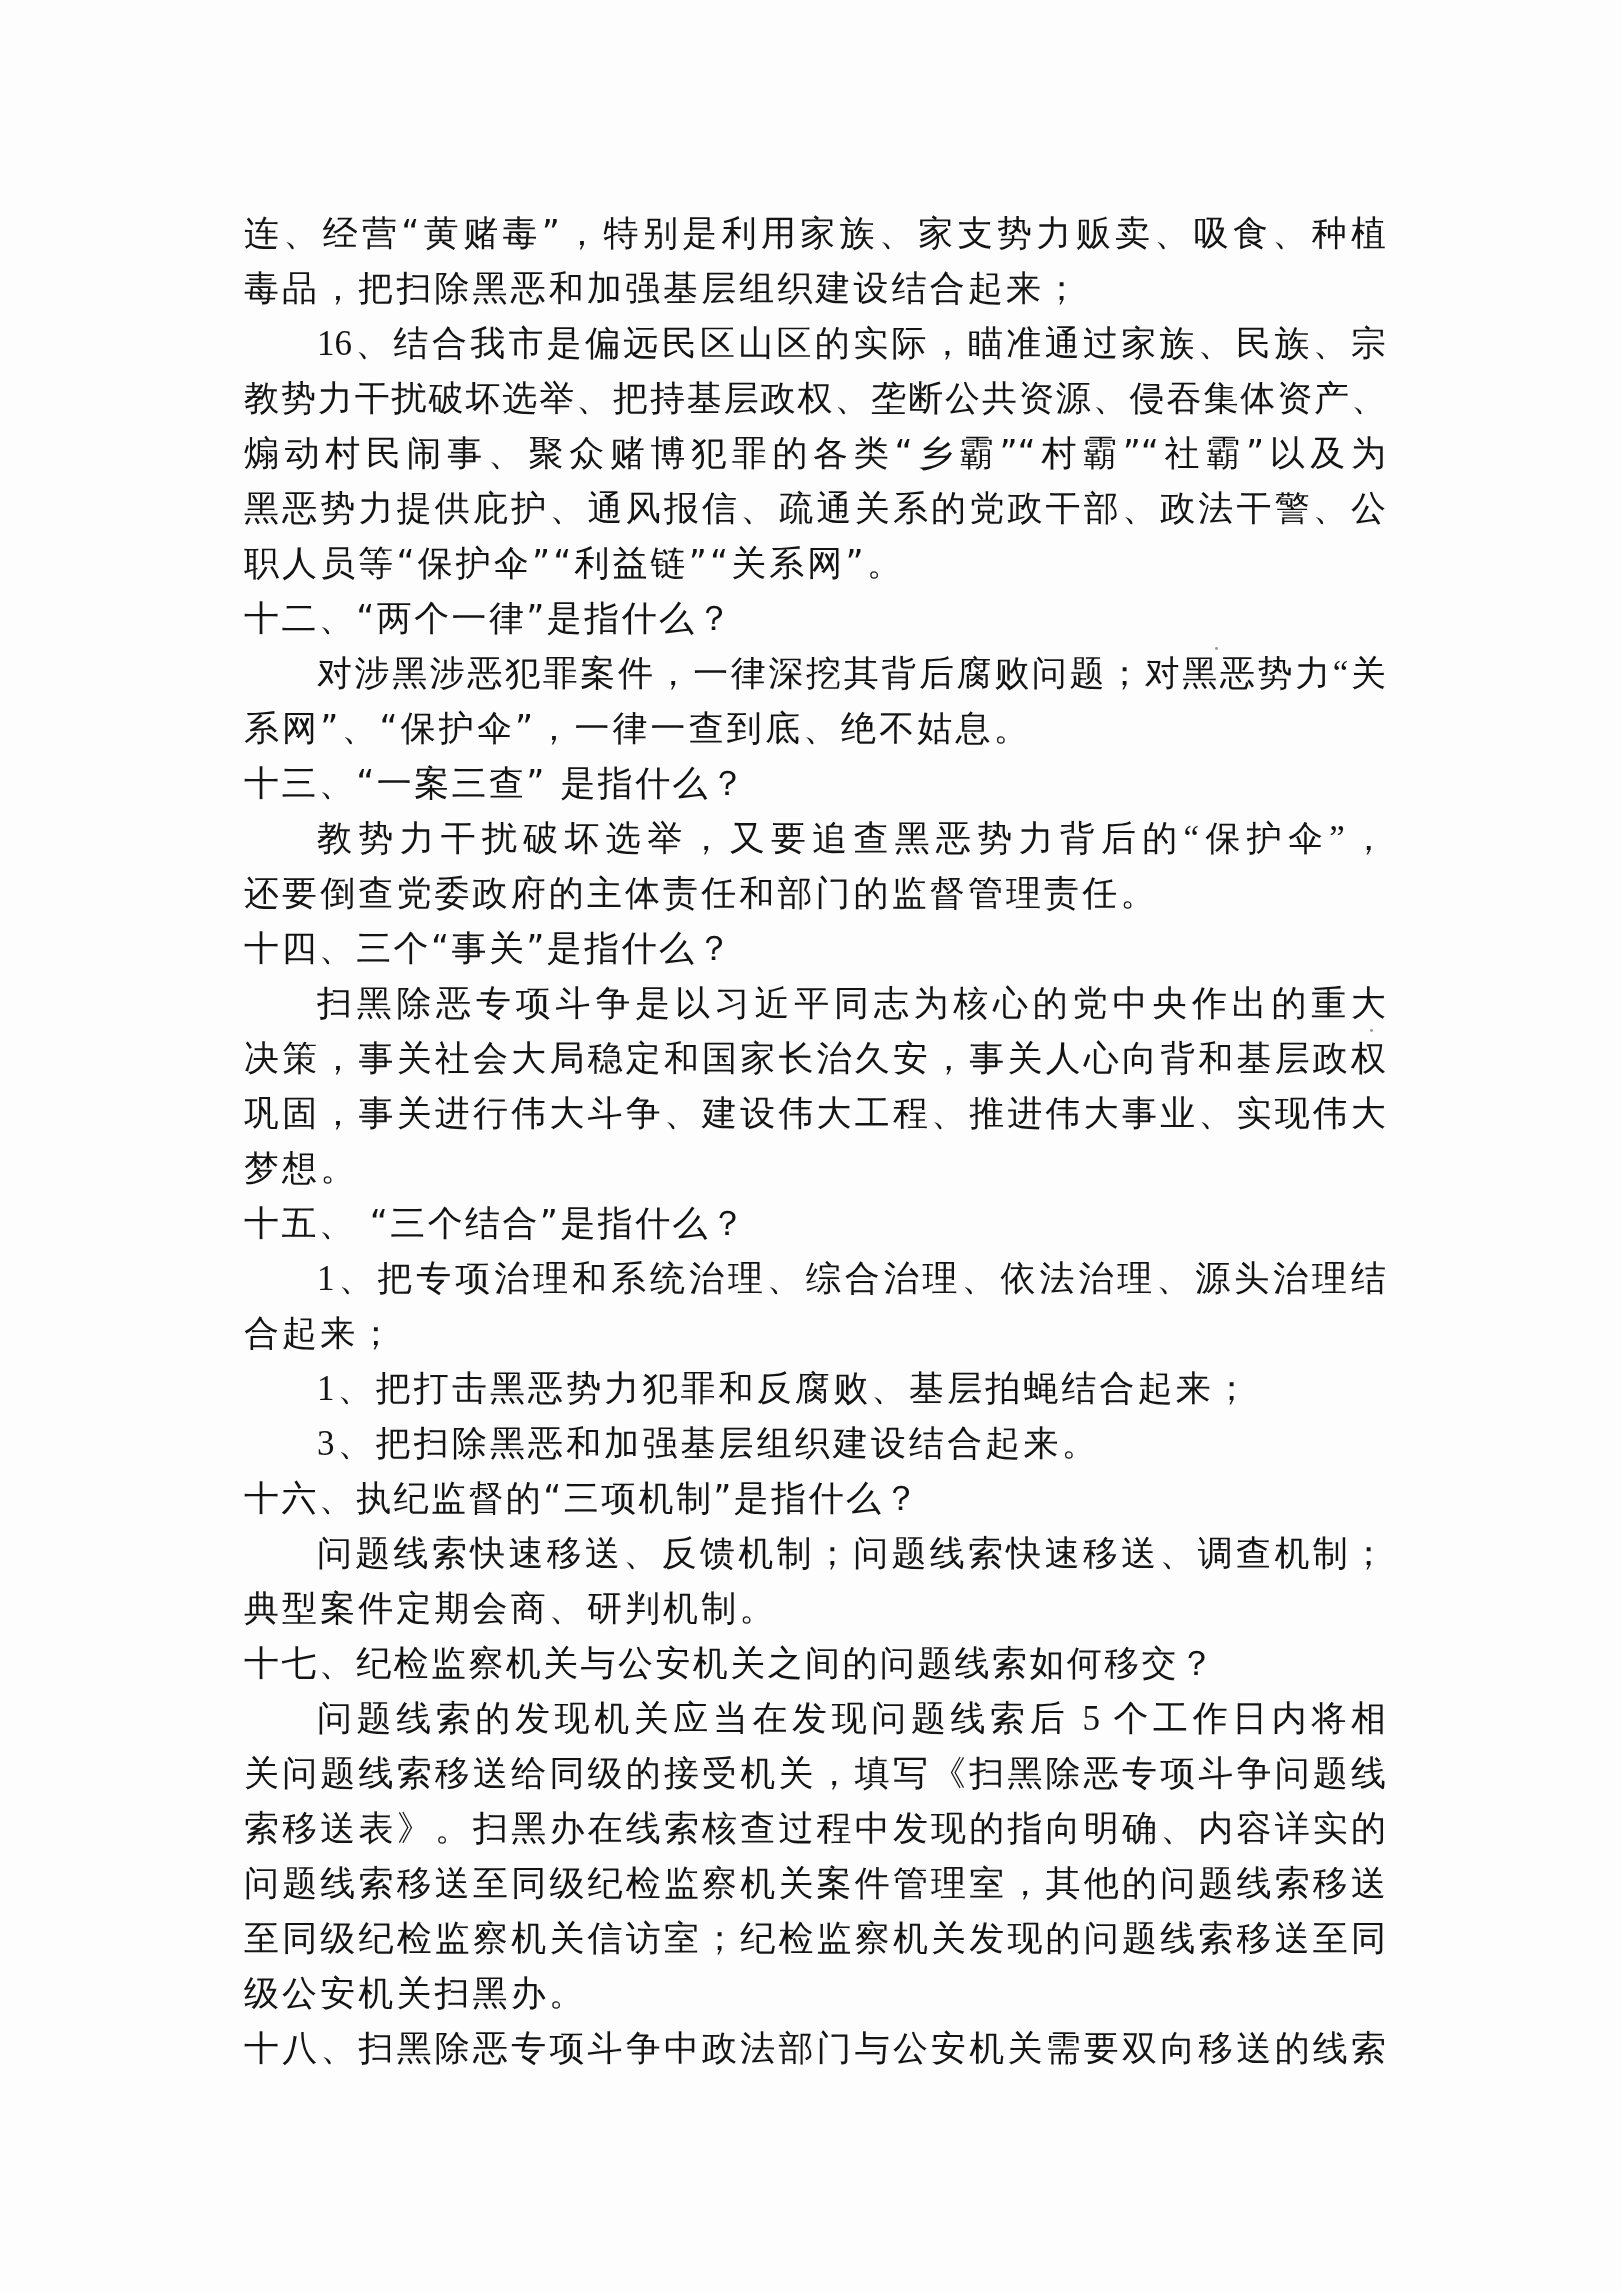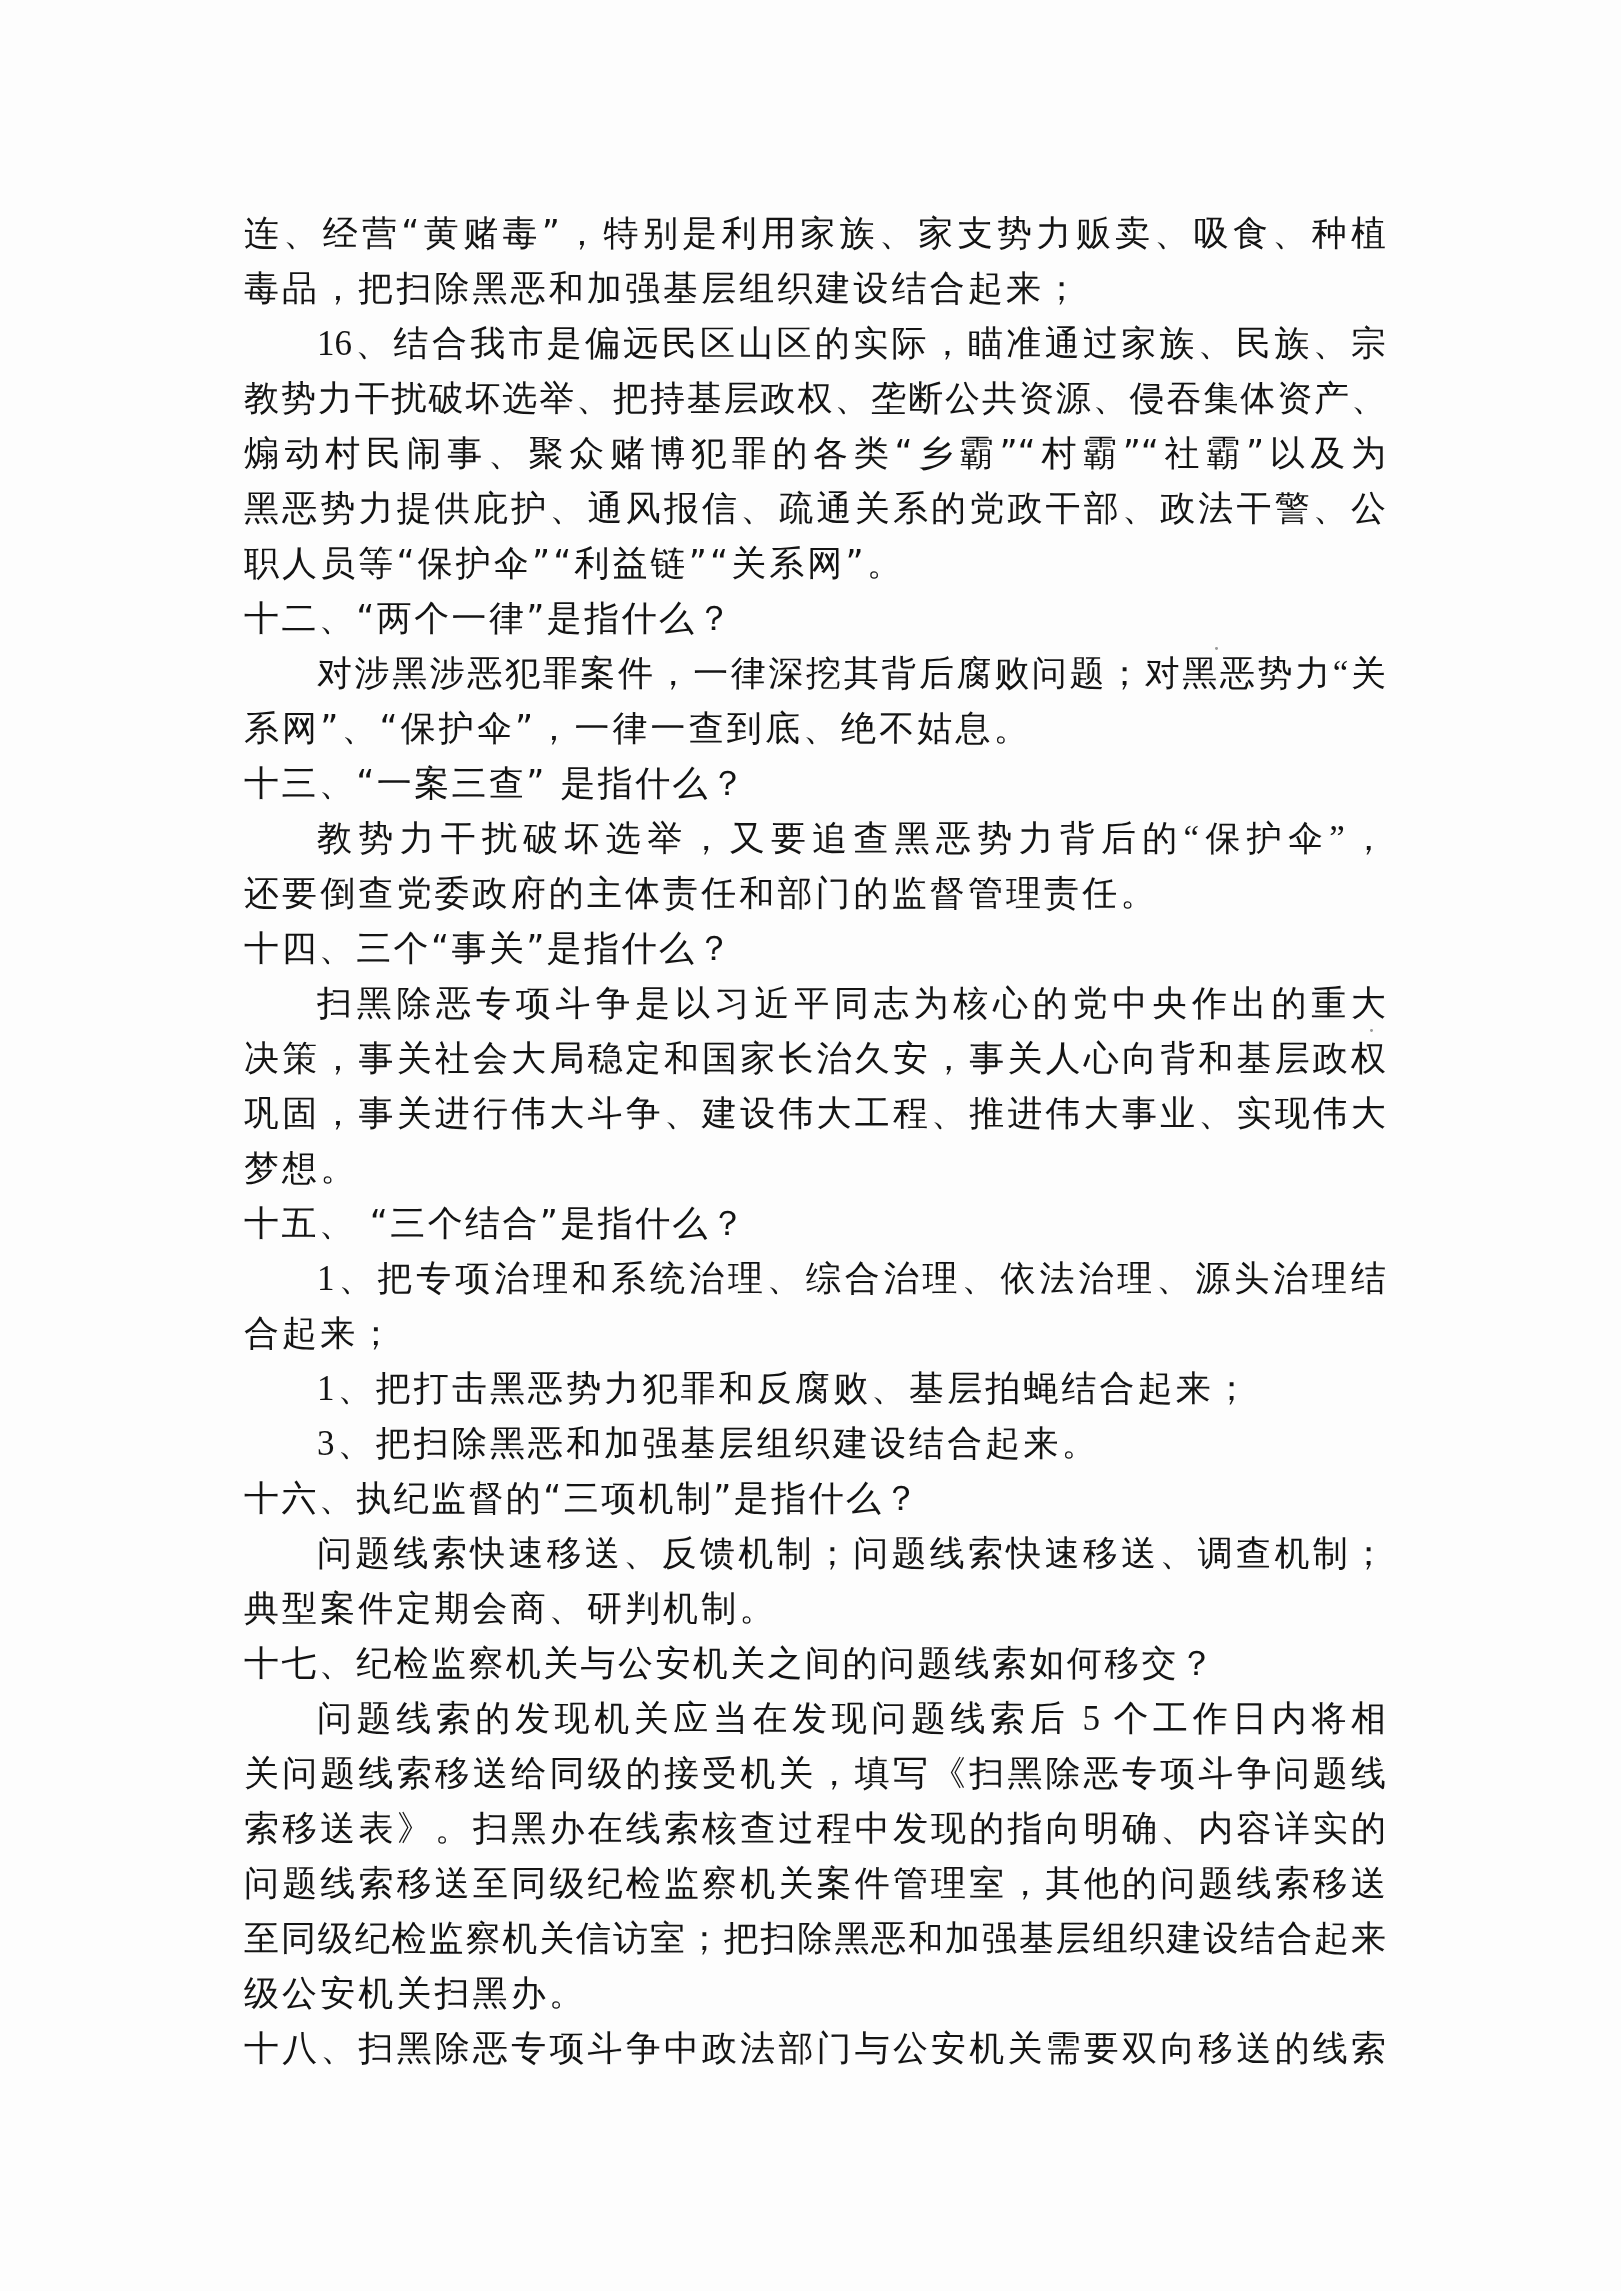--- a/index.html
+++ b/index.html
@@ -83,20 +83,20 @@
       <div class="line indent">1、把打击黑恶势力犯罪和反腐败、基层拍蝇结合起来；</div>
       <div class="line indent">3、把扫除黑恶和加强基层组织建设结合起来。</div>
       <div class="line heading">十六、执纪监督的“三项机制”是指什么？</div>
       <div class="line indent justify">问题线索快速移送、反馈机制；问题线索快速移送、调查机制；</div>
       <div class="line">典型案件定期会商、研判机制。</div>
       <div class="line heading">十七、纪检监察机关与公安机关之间的问题线索如何移交？</div>
       <div class="line indent justify">问题线索的发现机关应当在发现问题线索后 5 个工作日内将相</div>
       <div class="line justify">关问题线索移送给同级的接受机关，填写《扫黑除恶专项斗争问题线</div>
       <div class="line justify">索移送表》。扫黑办在线索核查过程中发现的指向明确、内容详实的</div>
       <div class="line justify">问题线索移送至同级纪检监察机关案件管理室，其他的问题线索移送</div>
-      <div class="line justify">至同级纪检监察机关信访室；把扫除黑恶和加强基层组织建设结合起来</div>
+      <div class="line justify">至同级纪检监察机关信访室；纪检监察机关发现的问题线索移送至同</div>
       <div class="line">级公安机关扫黑办。</div>
       <div class="line justify heading">十八、扫黑除恶专项斗争中政法部门与公安机关需要双向移送的线索</div>
     </div>
   <span class="speck" style="left:1215px; top:647px;"></span>
   <span class="speck" style="left:1370px; top:1029px;"></span>
 </div>
 
 
 </body></html>

